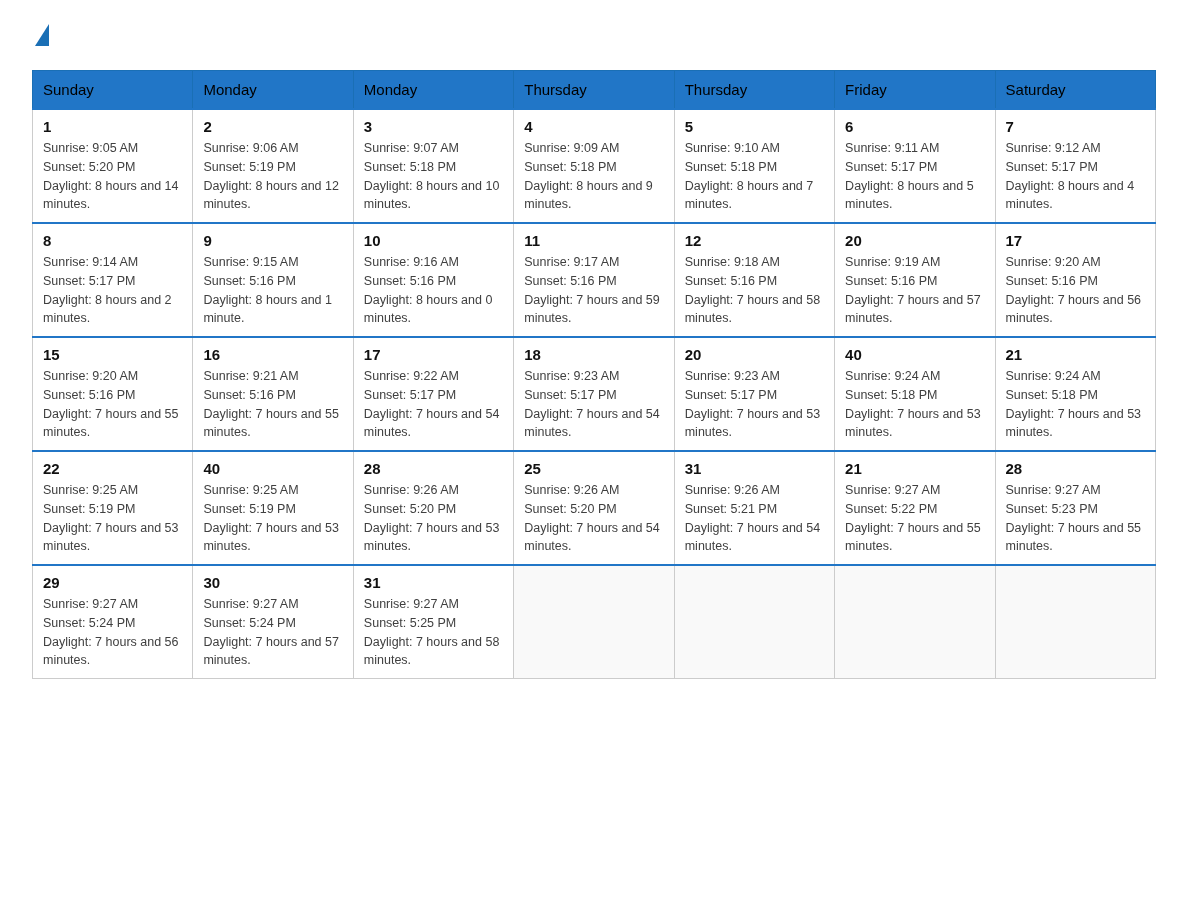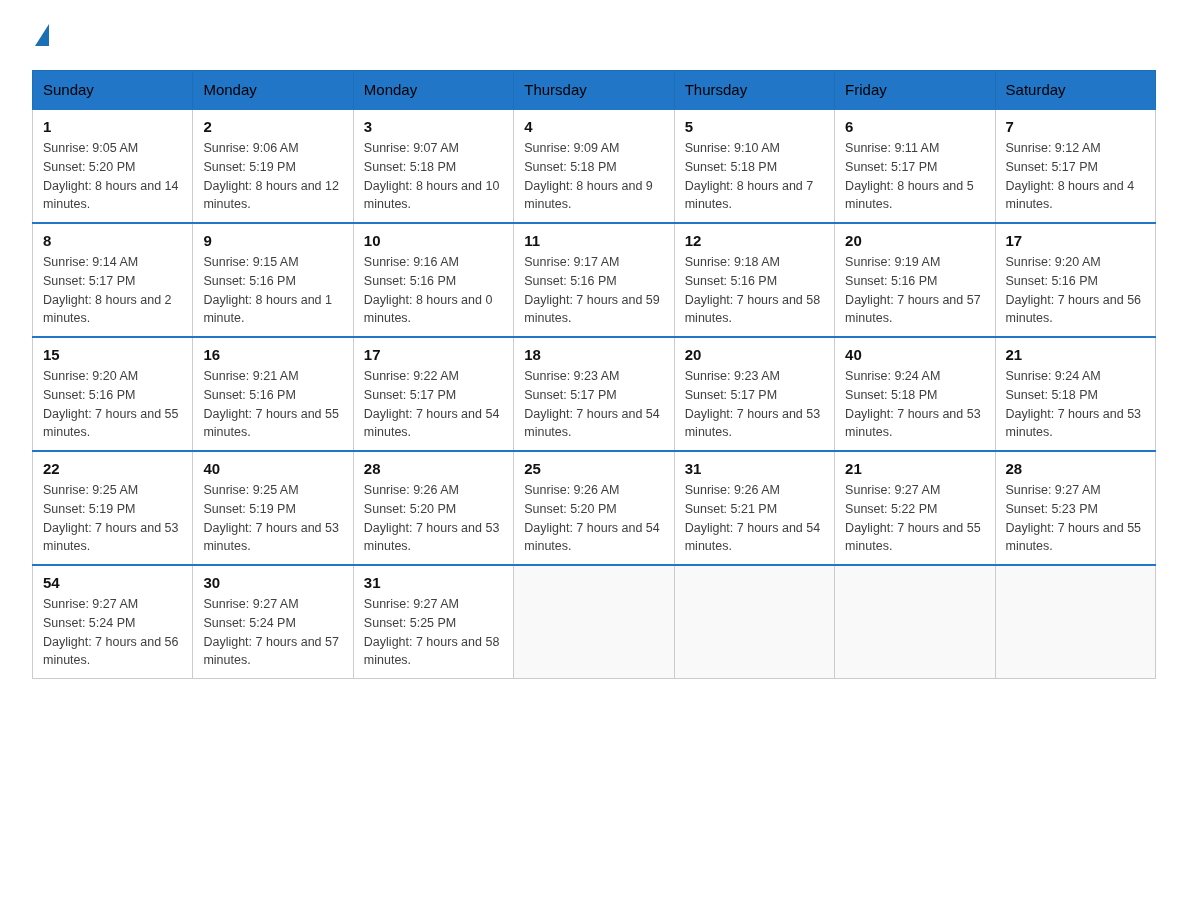--- a/index.html
+++ b/index.html
@@ -363,21 +363,21 @@
         <span class="day-num">28</span>
         <div class="day-info">
           Sunrise: 9:27 AM<br>
           Sunset: 5:23 PM<br>
           Daylight: 7 hours and 55 minutes.
         </div>
       </td>
       </tr>
       <tr>
         <td>
-        <span class="day-num">54</span>
+        <span class="day-num">29</span>
         <div class="day-info">
           Sunrise: 9:27 AM<br>
           Sunset: 5:24 PM<br>
           Daylight: 7 hours and 56 minutes.
         </div>
       </td>
         <td>
         <span class="day-num">30</span>
         <div class="day-info">
           Sunrise: 9:27 AM<br>

